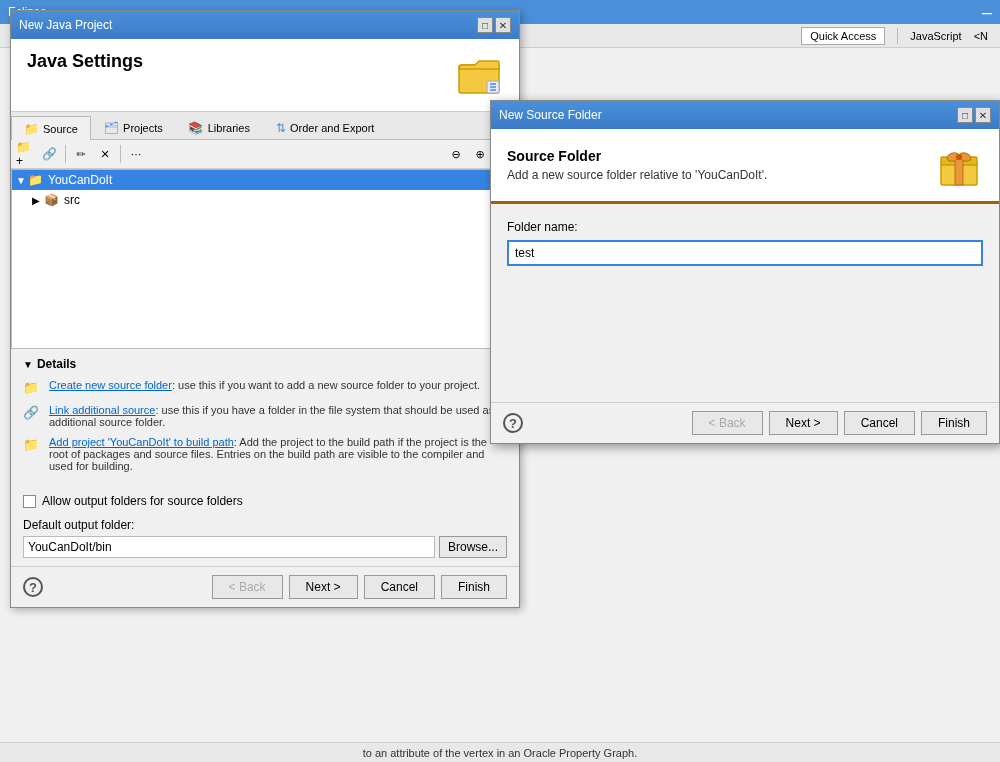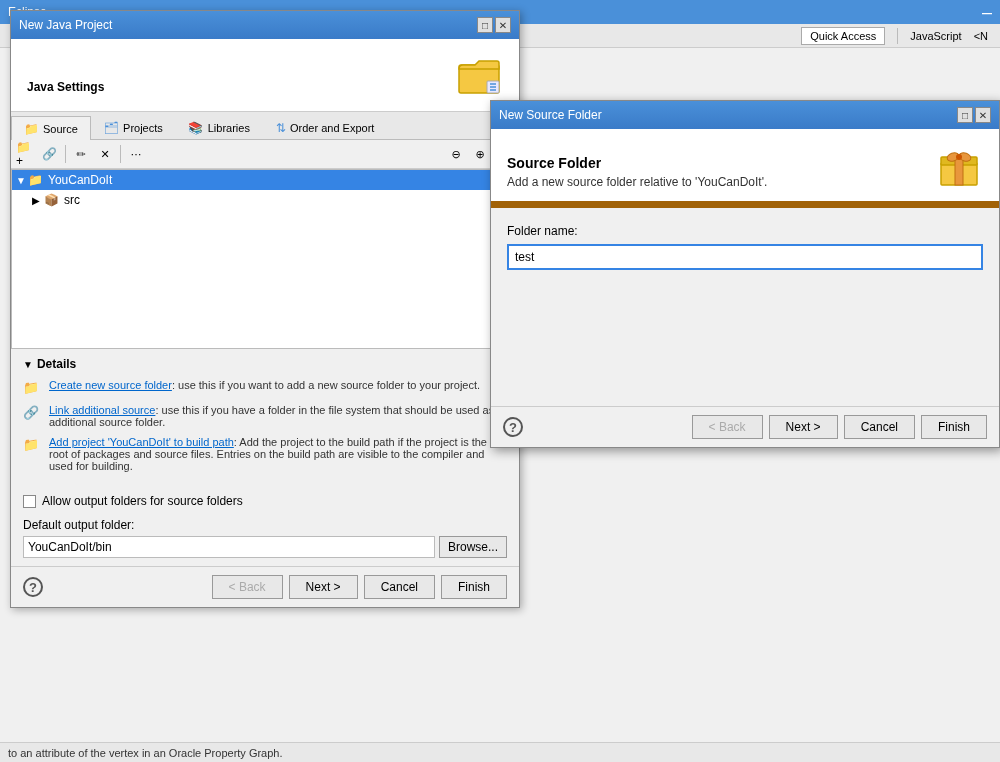--- a/index.html
+++ b/index.html
@@ -46,20 +46,21 @@
       position: absolute;
       bottom: 0; left: 0; right: 0;
       height: 20px;
       background: #e8e8e8;
       border-top: 1px solid #ccc;
       display: flex;
       align-items: center;
       padding: 0 8px;
       font-size: 11px;
       color: #333;
+      justify-content: center;
     }
 
     
     .java-project-dialog {
       position: absolute;
       top: 10px;
       left: 10px;
       width: 510px;
       background: #f0f0f0;
       border: 1px solid #888;
@@ -100,25 +101,24 @@
       border-bottom: 1px solid #ccc;
       display: flex;
       align-items: flex-start;
     }
 
     .dialog-header-text {
       flex: 1;
     }
 
     .dialog-header-title {
-      font-size: 12px;
+      font-size: 18px;
       font-weight: bold;
       color: #000;
       margin-bottom: 4px;
-      margin-top: 29px;
     }
 
     .dialog-header-subtitle {
       font-size: 12px;
       color: #333;
     }
 
     .dialog-header-icon {
       width: 48px;
       height: 48px;
@@ -354,23 +354,23 @@
       width: 510px;
       background: #f0f0f0;
       border: 1px solid #888;
       box-shadow: 3px 3px 10px rgba(0,0,0,0.4);
       z-index: 10;
     }
 
     .sf-dialog-header {
       padding: 12px 16px;
       background: white;
-      border-bottom: 7px solid #a16207;
-      display: flex;
-      align-items: flex-end;
+      border-bottom: 3px solid #a16207;
+      display: flex;
+      align-items: center;
     }
 
     .sf-header-text {
       flex: 1;
     }
 
     .sf-title {
       font-size: 14px;
       font-weight: bold;
       color: #000;

